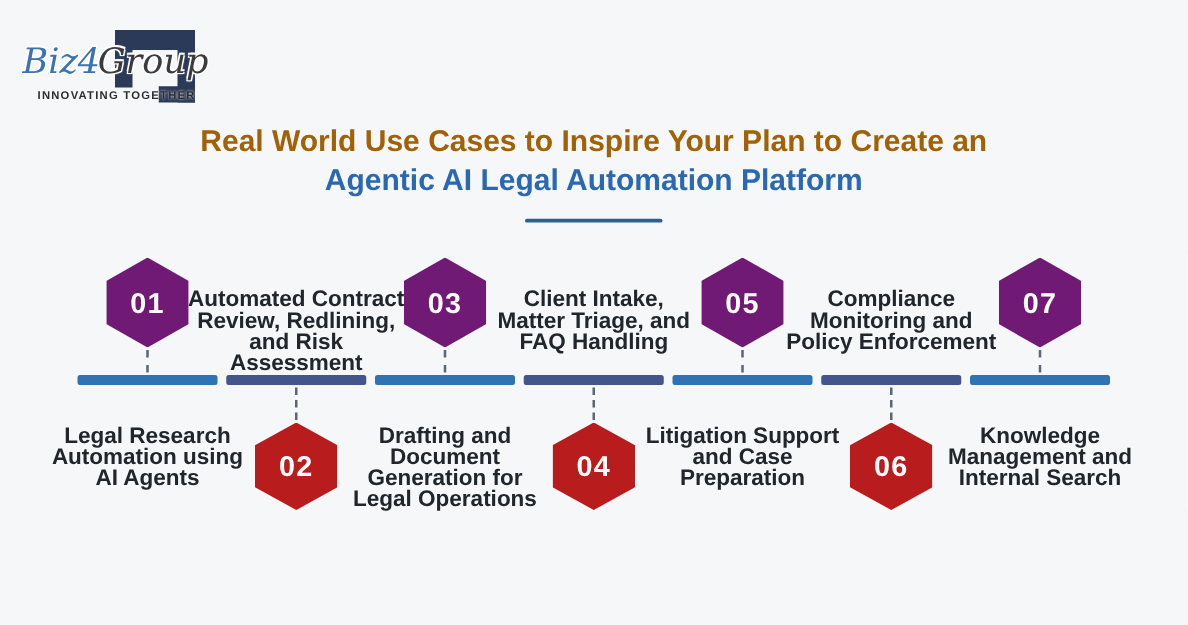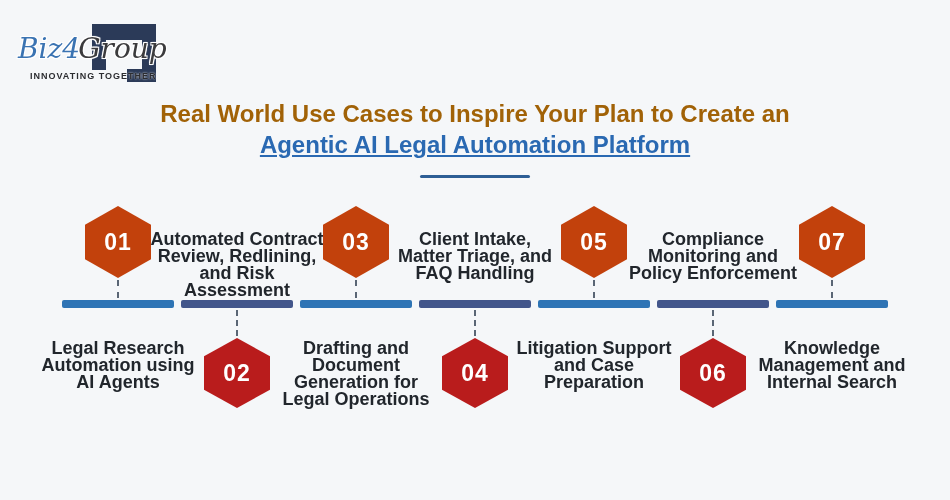--- a/index.html
+++ b/index.html
@@ -27,37 +27,37 @@
     letter-spacing:1px;color:#2c2d31;white-space:nowrap;
     text-shadow:0 0 2px #f5f7f9;
   }
   
   .title-line1{
     position:absolute;left:0;top:100px;width:950px;text-align:center;
     font-size:24px;font-weight:600;color:#a16207;letter-spacing:0;
   }
   .title-line2{
     position:absolute;left:0;top:131px;width:950px;text-align:center;
-    font-size:24px;font-weight:700;color:#2a69b2;text-decoration:underline;
+    font-size:24px;font-weight:700;color:#2a69b2;
   }
   .title-underline{
     position:absolute;left:420px;top:175px;width:110px;height:3px;
     background:#2d5e95;border-radius:2px;
   }
   
   .bar{position:absolute;top:300px;height:8px;width:112px;border-radius:2px;}
   .bar.blue{background:#2e74b5;}
   .bar.navy{background:#42568b;}
   .hex{
     position:absolute;width:66px;height:72px;
     clip-path:polygon(50% 0,100% 26%,100% 74%,50% 100%,0 74%,0 26%);
     display:flex;align-items:center;justify-content:center;
     color:#ffffff;font-size:23px;font-weight:600;letter-spacing:1px;
   }
-  .hex.dark{background:#c2410c;}
+  .hex.dark{background:#701a75;}
   .hex.light{background:#b91c1c;}
   .hex.top{top:206px;}
   .hex.bottom{top:338px;height:70px;}
   .connector{position:absolute;width:0;border-left:2px dashed #5a6675;}
   .connector.top{top:280px;height:18px;}
   .connector.bottom{top:310px;height:26px;}
   .label{
     position:absolute;width:180px;text-align:center;font-size:18px;
     font-weight:700;color:#21262c;line-height:17px;white-space:pre-line;
   }

